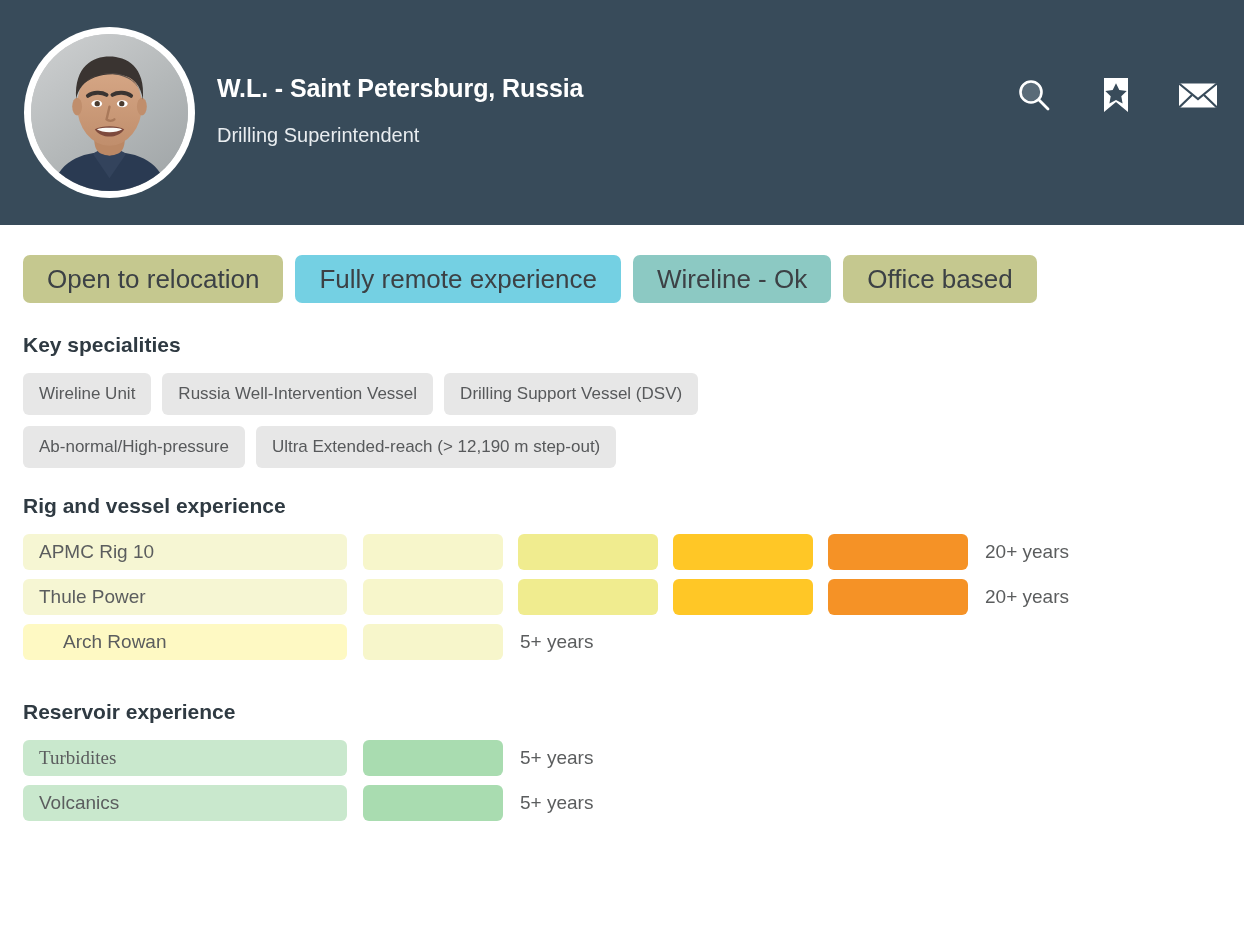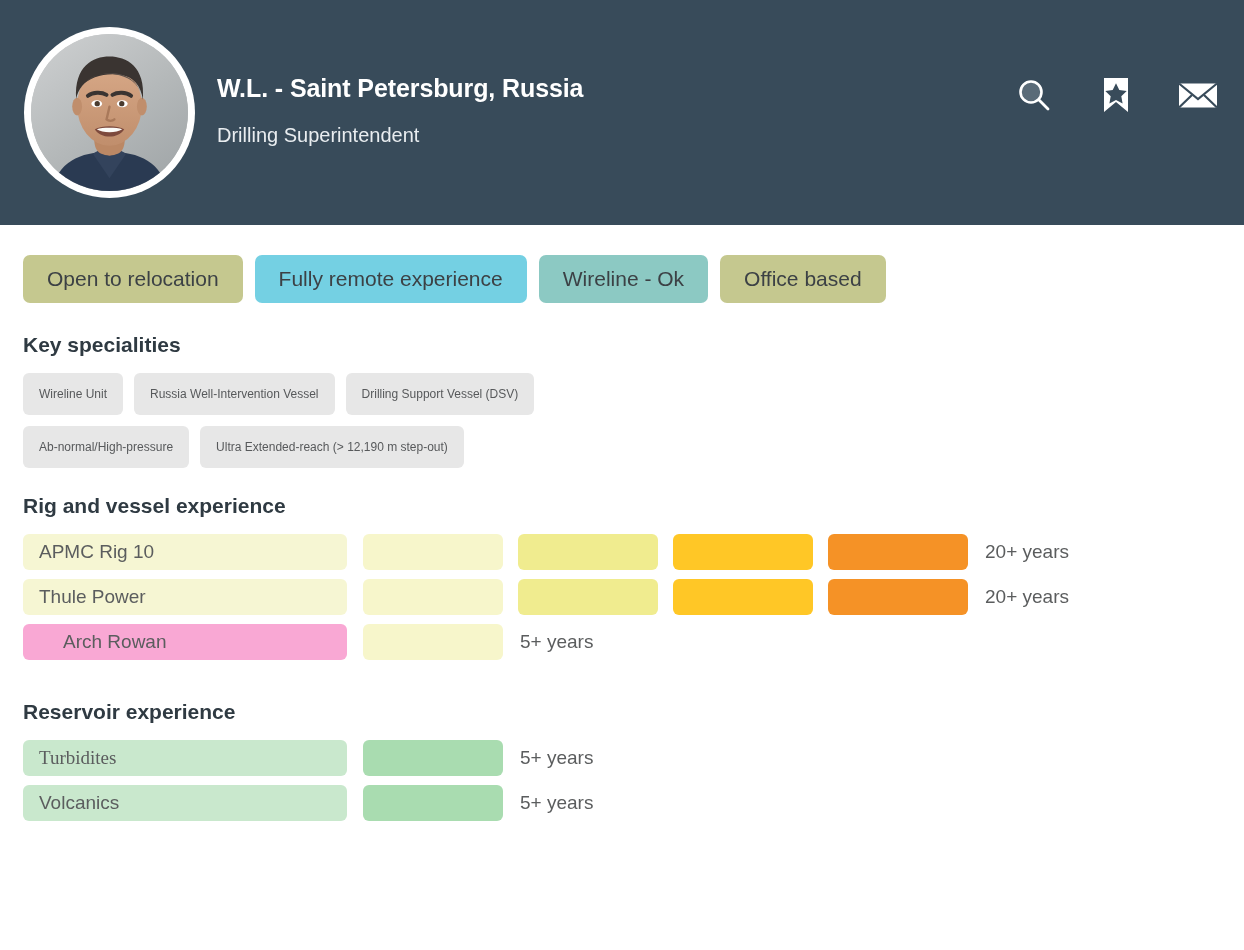--- a/index.html
+++ b/index.html
@@ -92,21 +92,21 @@
     flex-wrap: wrap;
     gap: 12px;
     margin-bottom: 30px;
   }
   .tag {
     height: 48px;
     display: flex;
     align-items: center;
     padding: 0 24px;
     border-radius: 7px;
-    font-size: 21px;
+    font-size: 26px;
     color: #3c4145;
     white-space: nowrap;
   }
 
   
   .section-title {
     font-size: 21px;
     font-weight: bold;
     color: #2f3a42;
     margin-bottom: 16px;
@@ -120,21 +120,21 @@
     margin-bottom: 11px;
   }
   .chip {
     height: 42px;
     display: flex;
     align-items: center;
     padding: 0 16px;
     border-radius: 6px;
     background: #e7e7e7;
     color: #57595b;
-    font-size: 12px;
+    font-size: 17px;
     white-space: nowrap;
   }
 
   .specialities-block { margin-bottom: 26px; }
 
   
   .exp-block { margin-bottom: 10px; }
 
   .exp-row {
     display: flex;
@@ -293,21 +293,21 @@
           <div class="exp-label" style="background: rgb(246, 246, 211);">Thule Power</div>
           <div class="seg-track">
             <div class="seg" style="background: rgb(247, 246, 203);"></div>
             <div class="seg" style="background: rgb(240, 236, 143);"></div>
             <div class="seg" style="background: rgb(255, 199, 38);"></div>
             <div class="seg" style="background: rgb(245, 146, 38);"></div>
           </div>
           <div class="exp-years">20+ years</div>
         </div>
         <div class="exp-row">
-          <div class="exp-label" style="background: #f9a8d4; padding-left: 40px;">Arch Rowan</div>
+          <div class="exp-label" style="background: #fef9c3; padding-left: 40px;">Arch Rowan</div>
           <div class="seg-track">
             <div class="seg" style="background: rgb(247, 246, 203);"></div>
           </div>
           <div class="exp-years">5+ years</div>
         </div>
       </div>
   </div>
 
   <div class="block-gap"></div>
 

